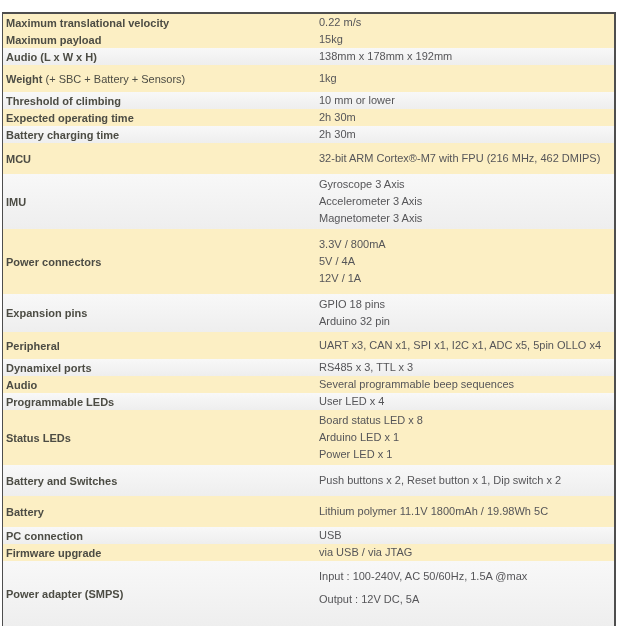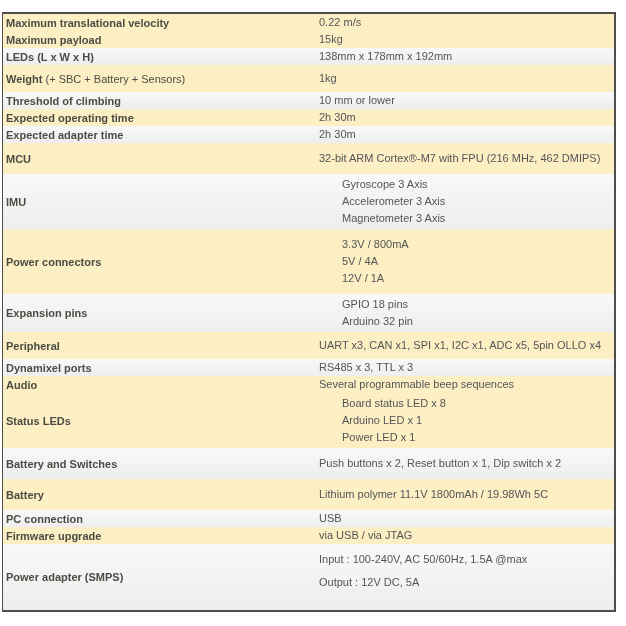--- a/index.html
+++ b/index.html
@@ -42,21 +42,21 @@
   }
   td.label .lbl { font-weight: bold; }
   td.label .note { font-weight: normal; }
   td.value {
     padding: 2px 4px 2px 3px;
     color: var(--value-col, #555558);
   }
   tr.cream { background: var(--cream, #fcefc4); }
   tr.gray  { background: linear-gradient(180deg, #f8f8f8, #eeeeee); }
   .line { line-height: 13px; }
-  tr.multi .line { line-height: 17px; margin-left: 23px; }
+  tr.multi .line { line-height: 17px; }
   tr.pad td { padding-top: 7px; padding-bottom: 7px; }
   tr.pad9 td { padding-top: 9px; padding-bottom: 9px; }
   tr.para td.value { padding-top: 5px; padding-bottom: 5px; }
   tr.para .line { line-height: 14px; margin: 3px 0 9px 0; }
   tr.para .line:last-child { margin-bottom: 16px; }
 </style>
 </head>
 <body style="background: rgb(255, 255, 255);">
 
 <div class="page">
@@ -69,21 +69,21 @@
               <div class="line">0.22 m/s</div>
             </td>
           </tr>
           <tr class="cream">
             <td class="label"><span class="lbl">Maximum payload</span></td>
             <td class="value">
               <div class="line">15kg</div>
             </td>
           </tr>
           <tr class="gray">
-            <td class="label"><span class="lbl">LEDs (L x W x H)</span></td>
+            <td class="label"><span class="lbl">Audio (L x W x H)</span></td>
             <td class="value">
               <div class="line">138mm x 178mm x 192mm</div>
             </td>
           </tr>
           <tr class="cream pad">
             <td class="label"><span class="lbl">Weight</span><span class="note"> (+ SBC + Battery + Sensors)</span></td>
             <td class="value">
               <div class="line">1kg</div>
             </td>
           </tr>
@@ -93,21 +93,21 @@
               <div class="line">10 mm or lower</div>
             </td>
           </tr>
           <tr class="cream">
             <td class="label"><span class="lbl">Expected operating time</span></td>
             <td class="value">
               <div class="line">2h 30m</div>
             </td>
           </tr>
           <tr class="gray">
-            <td class="label"><span class="lbl">Expected adapter time</span></td>
+            <td class="label"><span class="lbl">Battery charging time</span></td>
             <td class="value">
               <div class="line">2h 30m</div>
             </td>
           </tr>
           <tr class="cream pad9">
             <td class="label"><span class="lbl">MCU</span></td>
             <td class="value">
               <div class="line">32-bit ARM Cortex®-M7 with FPU (216 MHz, 462 DMIPS)</div>
             </td>
           </tr>
@@ -143,20 +143,26 @@
           <tr class="gray">
             <td class="label"><span class="lbl">Dynamixel ports</span></td>
             <td class="value">
               <div class="line">RS485 x 3, TTL x 3</div>
             </td>
           </tr>
           <tr class="cream">
             <td class="label"><span class="lbl">Audio</span></td>
             <td class="value">
               <div class="line">Several programmable beep sequences</div>
+            </td>
+          </tr>
+          <tr class="gray">
+            <td class="label"><span class="lbl">Programmable LEDs</span></td>
+            <td class="value">
+              <div class="line">User LED x 4</div>
             </td>
           </tr>
           <tr class="cream multi">
             <td class="label"><span class="lbl">Status LEDs</span></td>
             <td class="value">
               <div class="line">Board status LED x 8</div>
               <div class="line">Arduino LED x 1</div>
               <div class="line">Power LED x 1</div>
             </td>
           </tr>

